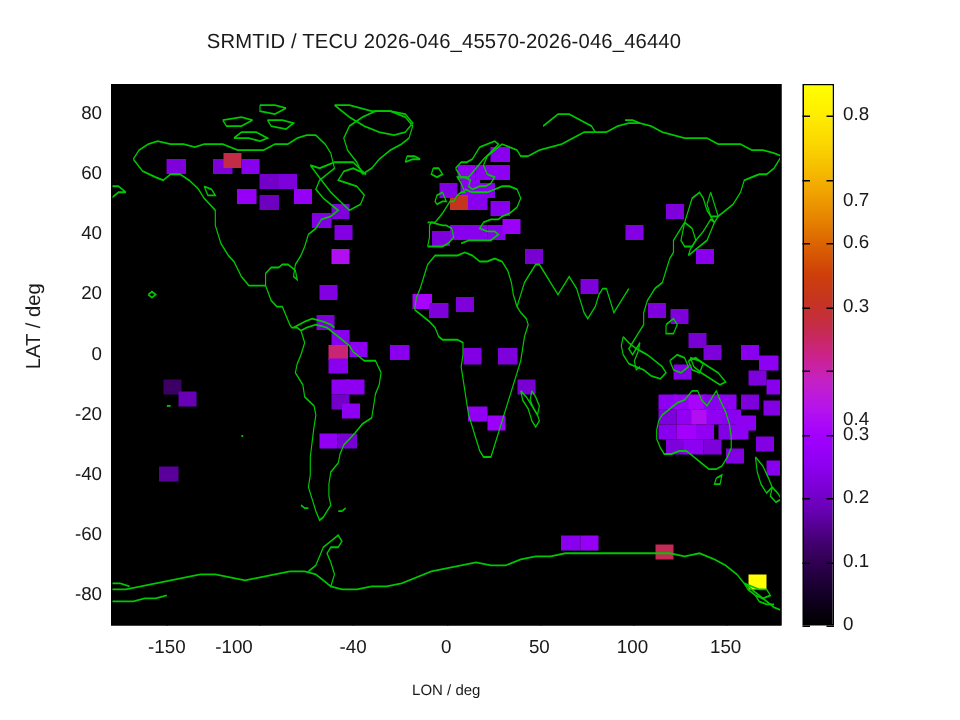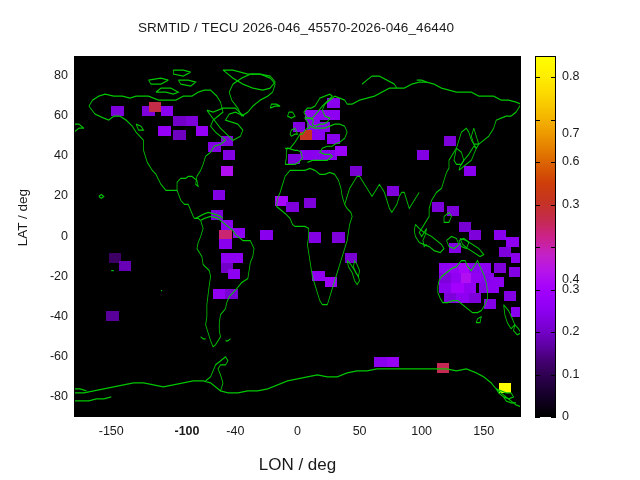--- a/index.html
+++ b/index.html
@@ -18,21 +18,21 @@
   #cells,#coast{position:absolute;left:0;top:0;width:100%;height:100%;}
   .cell{position:absolute;}
 
   
   .tick{position:absolute;background:#000;}
   .xlab{position:absolute;font-size:12.5px;color:#1a1a1a;text-align:center;
         width:60px;white-space:nowrap;}
   .ylab{position:absolute;font-size:12.5px;color:#1a1a1a;text-align:right;
         width:46px;white-space:nowrap;}
   #xaxis-title{position:absolute;left:74px;top:455px;width:447px;
-        text-align:center;font-size:17px;color:#1a1a1a;}
+        text-align:center;font-size:10px;color:#1a1a1a;}
   #yaxis-title{position:absolute;left:-38px;top:210px;width:120px;
         text-align:center;font-size:13.5px;color:#1a1a1a;
         transform:rotate(-90deg);transform-origin:center center;}
 
   
   #cbar{position:absolute;left:535px;top:56px;width:21px;height:361px;
         border:1px solid #000;box-sizing:border-box;}
   #cbar-fill{position:absolute;left:0;top:0;width:100%;height:100%;}
   .ctick{position:absolute;background:#000;height:1px;width:5px;}
   .clab{position:absolute;left:562px;font-size:12.5px;color:#1a1a1a;
@@ -258,21 +258,21 @@
         <path d="M-180,52 L-176,54 L-172,54 L-176,56 L-180,56"></path>
       </g>
     </svg>
   </div>
   <div id="plot-border"></div>
 
   <div id="x-ticks">
       <div class="tick" style="left: 111.25px; top: 412px; width: 1px; height: 5px;"></div>
       <div class="xlab" style="left: 81.25px; top: 424px;">-150</div>
       <div class="tick" style="left: 173.333px; top: 412px; width: 1px; height: 5px;"></div>
-      <div class="xlab" style="left: 157px; top: 424px; font-weight: bold;">-100</div>
+      <div class="xlab" style="left: 126px; top: 424px;">-100</div>
       <div class="tick" style="left: 235.417px; top: 412px; width: 1px; height: 5px;"></div>
       <div class="xlab" style="left: 205.417px; top: 424px;">-40</div>
       <div class="tick" style="left: 297.5px; top: 412px; width: 1px; height: 5px;"></div>
       <div class="xlab" style="left: 267.5px; top: 424px;">0</div>
       <div class="tick" style="left: 359.583px; top: 412px; width: 1px; height: 5px;"></div>
       <div class="xlab" style="left: 329.583px; top: 424px;">50</div>
       <div class="tick" style="left: 421.667px; top: 412px; width: 1px; height: 5px;"></div>
       <div class="xlab" style="left: 391.667px; top: 424px;">100</div>
       <div class="tick" style="left: 483.75px; top: 412px; width: 1px; height: 5px;"></div>
       <div class="xlab" style="left: 453.75px; top: 424px;">150</div>

